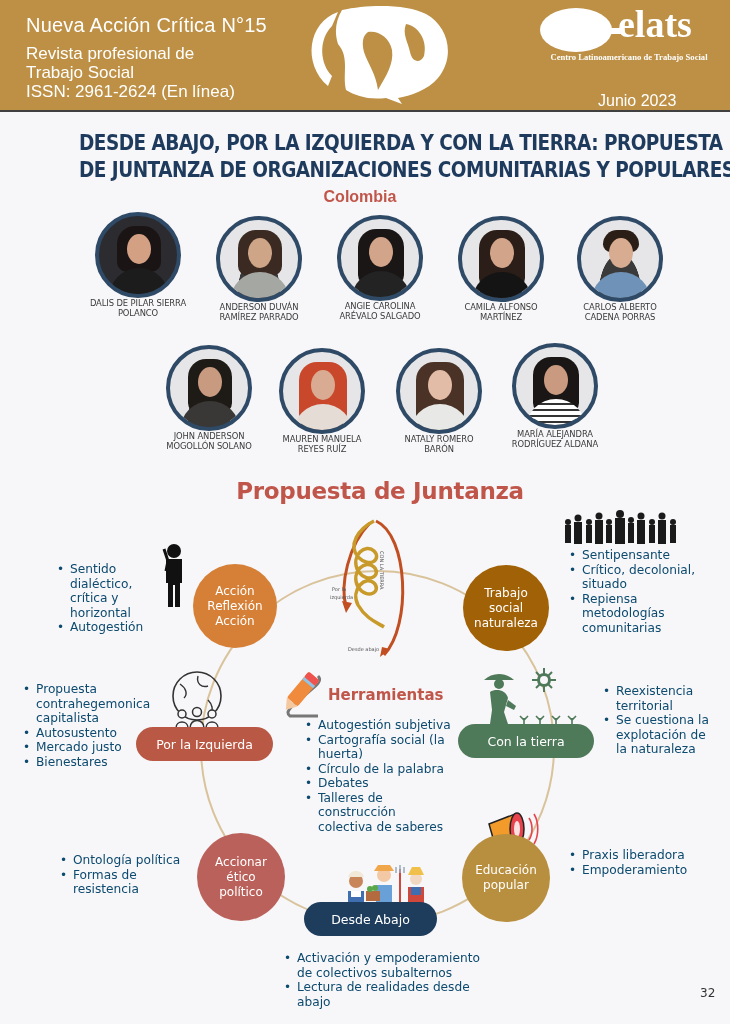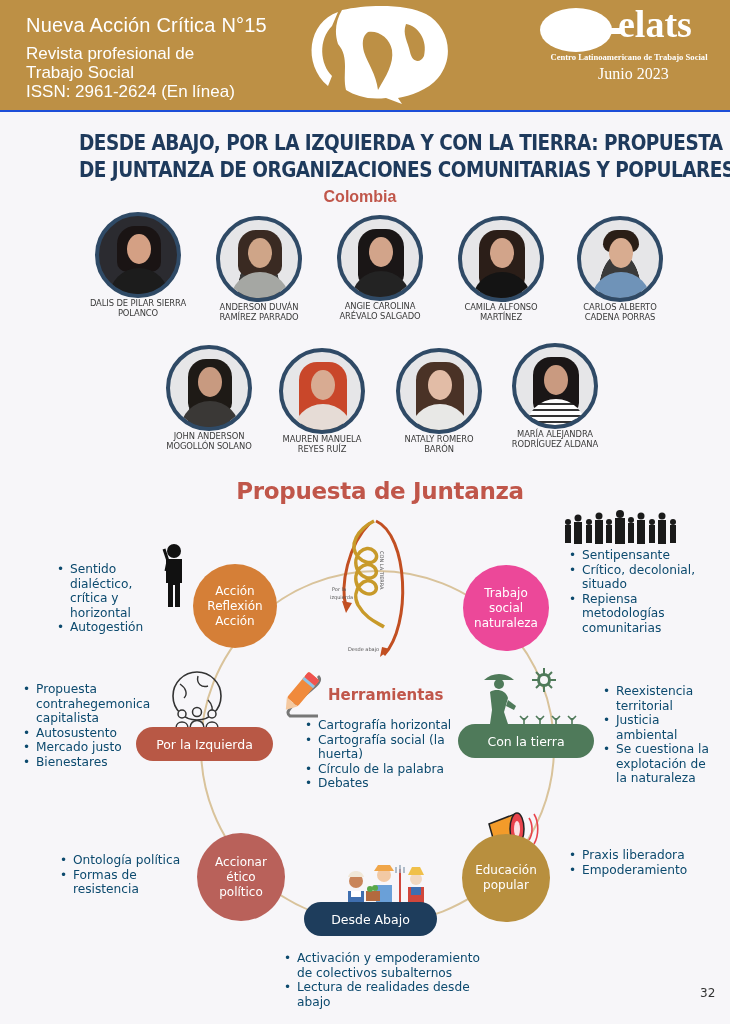--- a/index.html
+++ b/index.html
@@ -1,29 +1,29 @@
 <!DOCTYPE html>
 <html><head>
 <meta charset="utf-8">
 <style>
   * { box-sizing: border-box; margin: 0; padding: 0; }
   html, body { width: 730px; height: 1024px; overflow: hidden; }
   body { background: #f7f6f9; font-family: "DejaVu Sans", sans-serif; color: #3a3a3a; position: relative; }
 
   
-  .header { position: absolute; left: 0; top: 0; width: 730px; height: 112px; background: #bd9045; color: #fff; border-bottom: 2px solid #1d4ed8; }
+  .header { position: absolute; left: 0; top: 0; width: 730px; height: 112px; background: #bd9045; color: #fff; border-bottom: 2px solid #404040; }
   .hdr-title { position: absolute; left: 26px; top: 14px; font-family: "Liberation Sans", sans-serif; font-size: 20px; font-weight: normal; letter-spacing: 0.2px; }
   .hdr-sub { position: absolute; left: 26px; top: 44px; font-family: "Liberation Sans", sans-serif; font-size: 17px; line-height: 19px; }
   .hdr-globe { position: absolute; left: 298px; top: 4px; width: 156px; height: 100px; }
   .hdr-logo { position: absolute; left: 538px; top: 6px; width: 182px; height: 56px; }
   .logo-ellipse { position: absolute; left: 2px; top: 2px; width: 72px; height: 44px; background: #fff; border-radius: 50%; }
   .logo-text { position: absolute; left: 80px; top: -4px; font-family: "Liberation Serif", serif; font-size: 38px; font-weight: bold; color: #fff; letter-spacing: 0px; }
   .logo-dash { position: absolute; left: 58px; top: 22px; width: 26px; height: 6px; background: #fff; }
   .logo-caption { position: absolute; left: 0; top: 46px; width: 182px; text-align: center; font-family: Liberation Serif, serif; font-size: 8.6px; font-weight: bold; color: #fff; white-space: nowrap; }
-  .hdr-date { position: absolute; left: 598px; top: 65px; font-family: Liberation Serif, serif; font-size: 16px; }
+  .hdr-date { position: absolute; left: 598px; top: 92px; font-family: Liberation Sans, sans-serif; font-size: 16px; }
 
   
   .main-title { position: absolute; left: 40px; top: 130px; width: 650px; text-align: center; font-family: "DejaVu Sans", sans-serif; font-weight: bold; font-size: 21px; line-height: 27px; color: #1e3a5c; letter-spacing: -0.6px; transform: scaleX(0.88); transform-origin: center; white-space: nowrap; }
   .country { position: absolute; left: 0; top: 188px; width: 720px; text-align: center; font-family: "Liberation Sans", sans-serif; font-weight: bold; font-size: 16px; color: #c0564a; }
 
   
   .person { position: absolute; width: 130px; text-align: center; }
   .avatar { width: 86px; height: 86px; border-radius: 50%; border: 4px solid #2f4a66; margin: 0 auto; background: radial-gradient(circle at 50% 38%, #d9b49a 0 17%, transparent 18%), radial-gradient(ellipse at 50% 95%, #3a3a3a 0 38%, transparent 39%), #e6e6e8; overflow: hidden; position: relative; }
   .avatar .hair { position: absolute; left: 22px; top: 10px; width: 36px; height: 46px; border-radius: 18px 18px 10px 10px; background: #2a2420; z-index: 0; }
   .avatar .face { position: absolute; left: 28px; top: 18px; width: 24px; height: 30px; border-radius: 50%; background: #d7ad92; z-index: 1; }
@@ -209,21 +209,21 @@
       <div>Sentido</div>
       <div>dialéctico,</div>
       <div>crítica y</div>
       <div>horizontal</div>
     </li>
   <li>
       <div>Autogestión</div>
     </li>
 </ul>
 
-<div class="node" style="left:463px; top:565px; width:86px; height:86px; background:#ec4899;">
+<div class="node" style="left:463px; top:565px; width:86px; height:86px; background:#a16207;">
   <div>
       <div>Trabajo</div>
       <div>social</div>
       <div>naturaleza</div>
     </div>
 </div>
 <svg class="icon" style="left:562px; top:508px; width:118px; height:38px;" viewBox="0 0 118 38">
   <g fill="#1a1a1a">
     <circle cx="6" cy="14" r="3"></circle>
       <rect x="3" y="17" width="6" height="18"></rect>
@@ -299,31 +299,36 @@
   <g transform="rotate(40 24 20)">
     <rect x="16" y="0" width="14" height="34" rx="2" fill="#f08a3c"></rect>
     <rect x="16" y="0" width="14" height="7" rx="2" fill="#ef5350"></rect>
     <rect x="16" y="7" width="14" height="3" fill="#8fc3e8"></rect>
     <polygon points="16,34 30,34 23,44" fill="#f5c9a0"></polygon>
   </g>
 </svg>
 <div class="herr-title">Herramientas</div>
 <ul class="bl" style="left:304px; top:718px;">
   <li>
-      <div>Cartografía horizontal</div>
+      <div>Autogestión subjetiva</div>
     </li>
   <li>
       <div>Cartografía social (la</div>
       <div>huerta)</div>
     </li>
   <li>
       <div>Círculo de la palabra</div>
     </li>
   <li>
       <div>Debates</div>
+    </li>
+  <li>
+      <div>Talleres de</div>
+      <div>construcción</div>
+      <div>colectiva de saberes</div>
     </li>
 </ul>
 
 <svg class="icon" style="left:482px; top:666px; width:108px; height:62px;" viewBox="0 0 108 62">
   <g fill="#4f7a5a">
     <path d="M2 14 C10 6 24 6 32 14 Z"></path>
     <circle cx="17" cy="18" r="5"></circle>
     <path d="M8 26 C14 22 24 24 26 32 L22 46 L26 58 L8 58 L10 44 Z"></path>
     <path d="M26 34 L34 40 L32 44 L24 40 Z"></path>
     <circle cx="62" cy="14" r="7"></circle>
@@ -342,24 +347,20 @@
       <path d="M90 58 L90 52 M86 50 L90 54 L94 50"></path>
   </g>
 </svg>
 <div class="pill" style="left:458px; top:724px; width:136px; height:34px; background:#4f7a5a;">Con la tierra</div>
 <ul class="bl" style="left:602px; top:684px;">
   <li>
       <div>Reexistencia</div>
       <div>territorial</div>
     </li>
   <li>
-      <div>Justicia</div>
-      <div>ambiental</div>
-    </li>
-  <li>
       <div>Se cuestiona la</div>
       <div>explotación de</div>
       <div>la naturaleza</div>
     </li>
 </ul>
 
 <div class="node" style="left:197px; top:833px; width:88px; height:88px; background:#b9615a;">
   <div>
       <div>Accionar</div>
       <div>ético</div>

